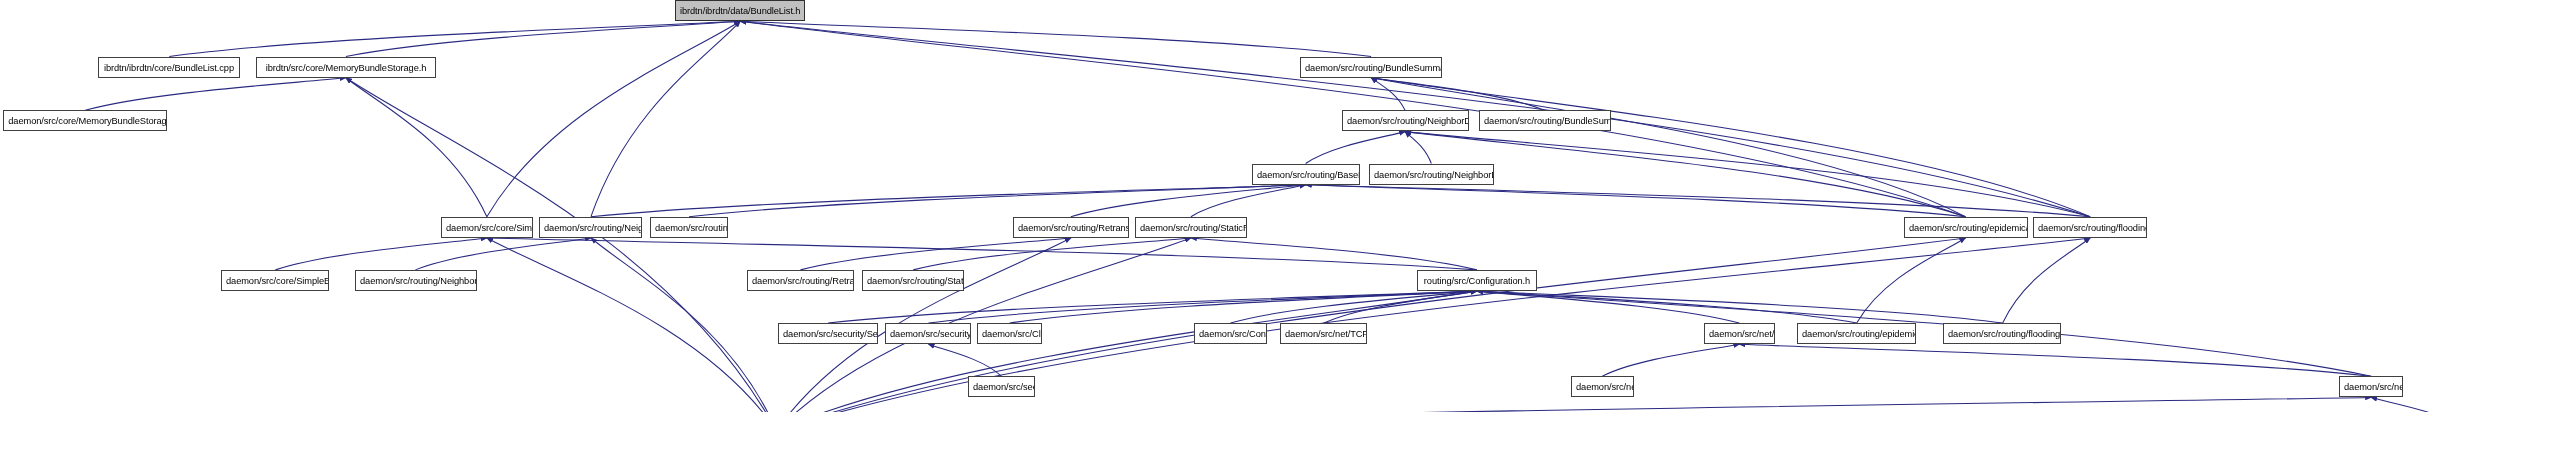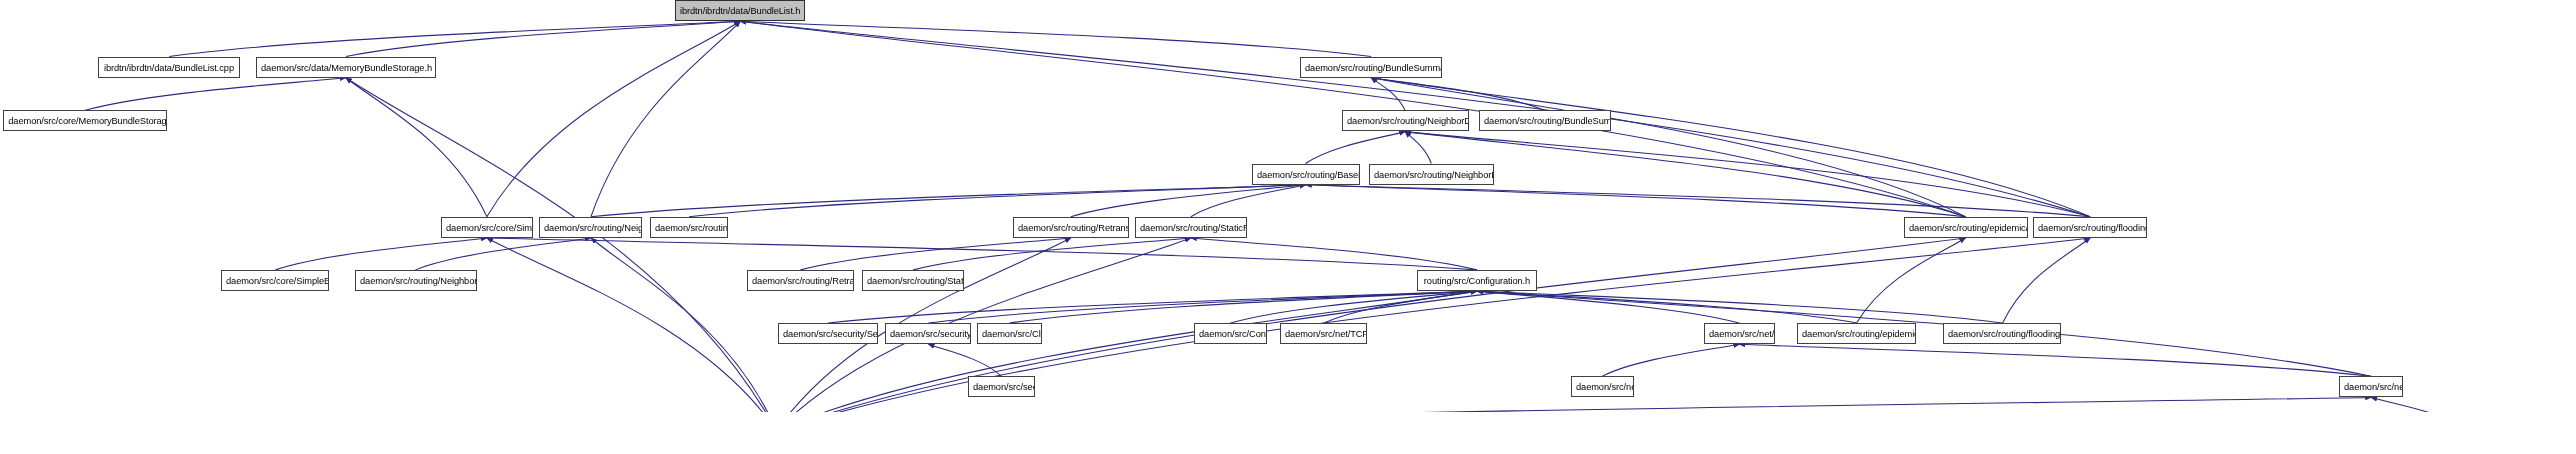--- a/index.html
+++ b/index.html
@@ -104,22 +104,22 @@
         <path d="M3565,566 C3228.875,495.6 2556.625,463.6 2220.5,438" fill="none" stroke="#2a2a82" stroke-width="1.6" marker-end="url(#arrow)"></path>
         <path d="M1505.5,566 C1478.125,539.6 1423.375,527.6 1396,518" fill="none" stroke="#2a2a82" stroke-width="1.6" marker-end="url(#arrow)"></path>
         <path d="M2409,566 C2460.5,539.6 2563.5,527.6 2615,518" fill="none" stroke="#2a2a82" stroke-width="1.6" marker-end="url(#arrow)"></path>
         <path d="M3565,566 C3327.5,539.6 2852.5,527.6 2615,518" fill="none" stroke="#2a2a82" stroke-width="1.6" marker-end="url(#arrow)"></path>
         <path d="M1167.5,648 C1766.875,620.5 2965.625,608 3565,598" fill="none" stroke="#2a2a82" stroke-width="1.6" marker-end="url(#arrow)"></path>
         <path d="M3711.5,648 C3674.875,620.5 3601.625,608 3565,598" fill="none" stroke="#2a2a82" stroke-width="1.6" marker-end="url(#arrow)"></path>
       </g>
   </svg>
   <div id="nodes">
       <div class="node root" style="left: 675px; top: 0px; width: 130px;">ibrdtn/ibrdtn/data/BundleList.h</div>
-      <div class="node" style="left: 98px; top: 57px; width: 142px;">ibrdtn/ibrdtn/data/BundleList.cpp</div>
-      <div class="node" style="left: 256px; top: 57px; width: 180px;">daemon/src/data/MemoryBundleStorage.h</div>
+      <div class="node" style="left: 98px; top: 57px; width: 142px;">ibrdtn/ibrdtn/core/BundleList.cpp</div>
+      <div class="node" style="left: 256px; top: 57px; width: 180px;">ibrdtn/src/core/MemoryBundleStorage.h</div>
       <div class="node" style="left: 1300px; top: 57px; width: 142px;">daemon/src/routing/BundleSummary.h</div>
       <div class="node" style="left: 3.3px; top: 110px; width: 164px;">daemon/src/core/MemoryBundleStorage.cpp</div>
       <div class="node" style="left: 1342px; top: 110px; width: 127px;">daemon/src/routing/NeighborDatabase.h</div>
       <div class="node" style="left: 1479px; top: 110px; width: 132px;">daemon/src/routing/BundleSummary.cpp</div>
       <div class="node" style="left: 1252px; top: 164px; width: 108px;">daemon/src/routing/BaseRouter.h</div>
       <div class="node" style="left: 1369px; top: 164px; width: 125px;">daemon/src/routing/NeighborDatabase.cpp</div>
       <div class="node" style="left: 441px; top: 217px; width: 92px;">daemon/src/core/SimpleBundleStorage.h</div>
       <div class="node" style="left: 539px; top: 217px; width: 103px;">daemon/src/routing/NeighborRoutingExtension.h</div>
       <div class="node" style="left: 650px; top: 217px; width: 78px;">daemon/src/routing/BaseRouter.cpp</div>
       <div class="node" style="left: 1013px; top: 217px; width: 116px;">daemon/src/routing/RetransmissionExtension.h</div>

